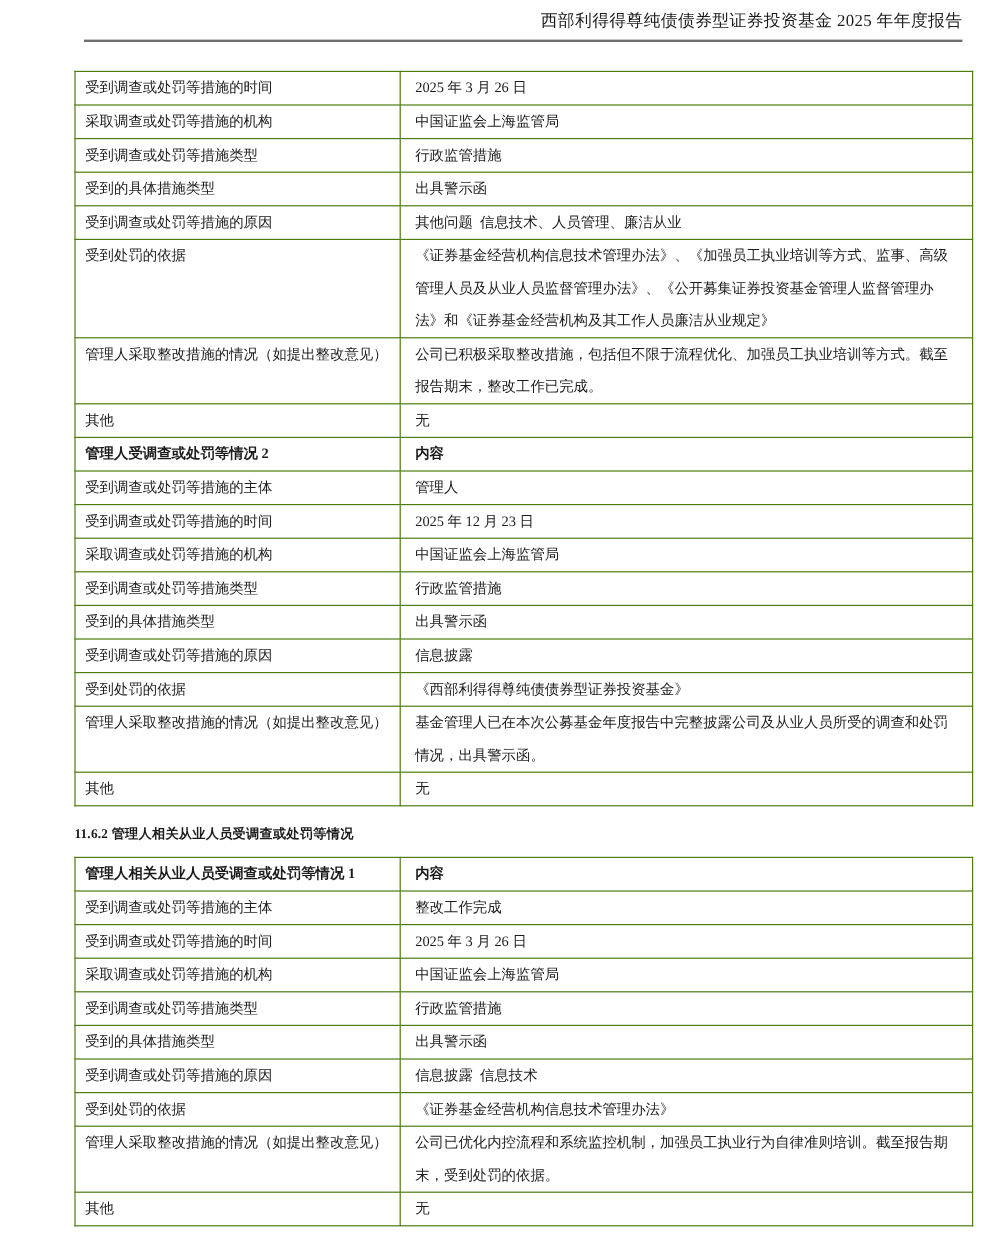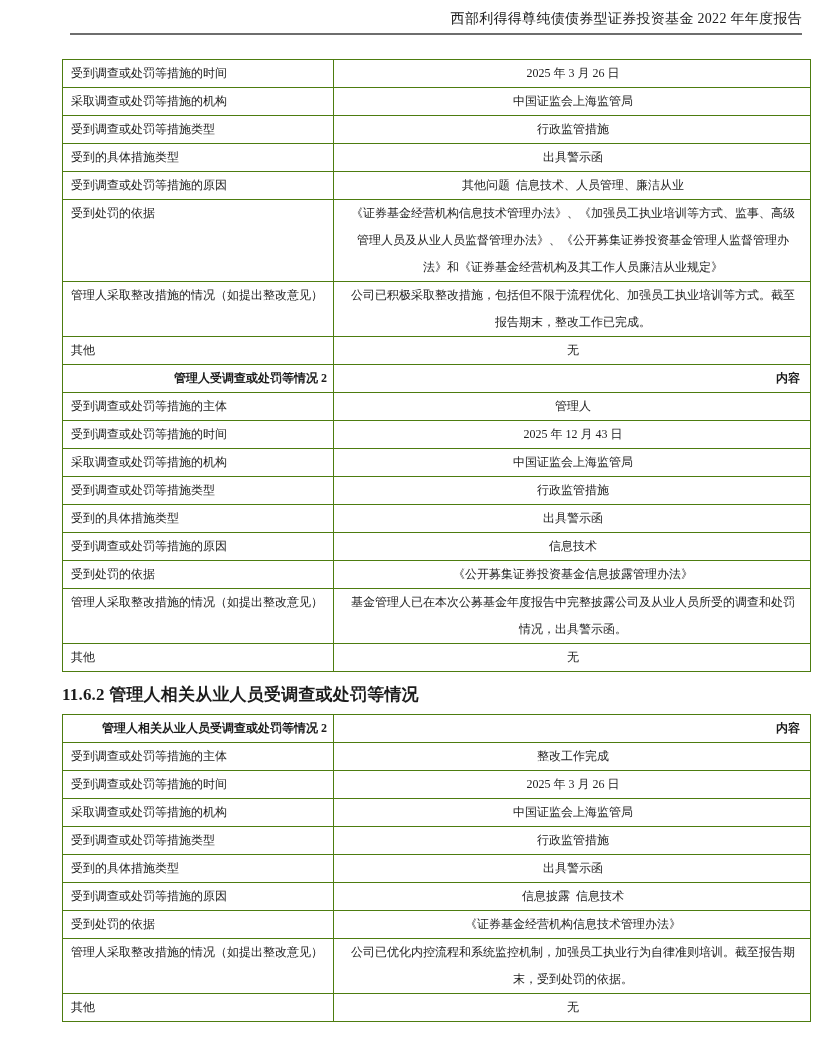--- a/index.html
+++ b/index.html
@@ -44,41 +44,41 @@
   col.c2 { width: 477px; }
   td {
     border: 1px solid #4d7c0f;
     font-size: 12px;
     line-height: 27px;
     vertical-align: top;
     padding: 0 10px;
     word-break: break-all;
   }
   td.label { padding: 0 6px 0 8px; }
-  td.value { padding: 0 10px 0 12px; text-align: center; }
+  td.value { padding: 0 10px 0 12px; }
   tr.hdr td {
     font-weight: bold;
-    text-align: right;
+    text-align: left;
     word-break: normal;
   }
   .section-heading {
-    font-size: 17px;
+    font-size: 11px;
     font-weight: bold;
     line-height: 26px;
     margin: 10px 0 6px 0;
     letter-spacing: 0.2px;
   }
 </style>
 </head>
 <body>
 
 <div class="page">
 
   <div class="doc-header">
-    <span>西部利得得尊纯债债券型证券投资基金 2022 年年度报告</span>
+    <span>西部利得得尊纯债债券型证券投资基金 2025 年年度报告</span>
   </div>
 
   <div class="content">
 
     <table class="report-table t1">
       <colgroup>
           <col class="c1">
           <col class="c2">
         </colgroup>
       <tbody>
@@ -117,41 +117,41 @@
         <tr class="hdr">
           <td class="label">管理人受调查或处罚等情况 2</td>
           <td class="value">内容</td>
         </tr>
         <tr>
           <td class="label">受到调查或处罚等措施的主体</td>
           <td class="value">管理人</td>
         </tr>
         <tr>
           <td class="label">受到调查或处罚等措施的时间</td>
-          <td class="value">2025 年 12 月 43 日</td>
+          <td class="value">2025 年 12 月 23 日</td>
         </tr>
         <tr>
           <td class="label">采取调查或处罚等措施的机构</td>
           <td class="value">中国证监会上海监管局</td>
         </tr>
         <tr>
           <td class="label">受到调查或处罚等措施类型</td>
           <td class="value">行政监管措施</td>
         </tr>
         <tr>
           <td class="label">受到的具体措施类型</td>
           <td class="value">出具警示函</td>
         </tr>
         <tr>
           <td class="label">受到调查或处罚等措施的原因</td>
-          <td class="value">信息技术</td>
+          <td class="value">信息披露</td>
         </tr>
         <tr>
           <td class="label">受到处罚的依据</td>
-          <td class="value">《公开募集证券投资基金信息披露管理办法》</td>
+          <td class="value">《西部利得得尊纯债债券型证券投资基金》</td>
         </tr>
         <tr>
           <td class="label">管理人采取整改措施的情况（如提出整改意见）</td>
           <td class="value">基金管理人已在本次公募基金年度报告中完整披露公司及从业人员所受的调查和处罚情况，出具警示函。</td>
         </tr>
         <tr>
           <td class="label">其他</td>
           <td class="value">无</td>
         </tr>
       </tbody>
@@ -159,21 +159,21 @@
 
     <div class="section-heading">11.6.2 管理人相关从业人员受调查或处罚等情况</div>
 
     <table class="report-table t2">
       <colgroup>
           <col class="c1">
           <col class="c2">
         </colgroup>
       <tbody>
         <tr class="hdr">
-          <td class="label">管理人相关从业人员受调查或处罚等情况 2</td>
+          <td class="label">管理人相关从业人员受调查或处罚等情况 1</td>
           <td class="value">内容</td>
         </tr>
         <tr>
           <td class="label">受到调查或处罚等措施的主体</td>
           <td class="value">整改工作完成</td>
         </tr>
         <tr>
           <td class="label">受到调查或处罚等措施的时间</td>
           <td class="value">2025 年 3 月 26 日</td>
         </tr>

